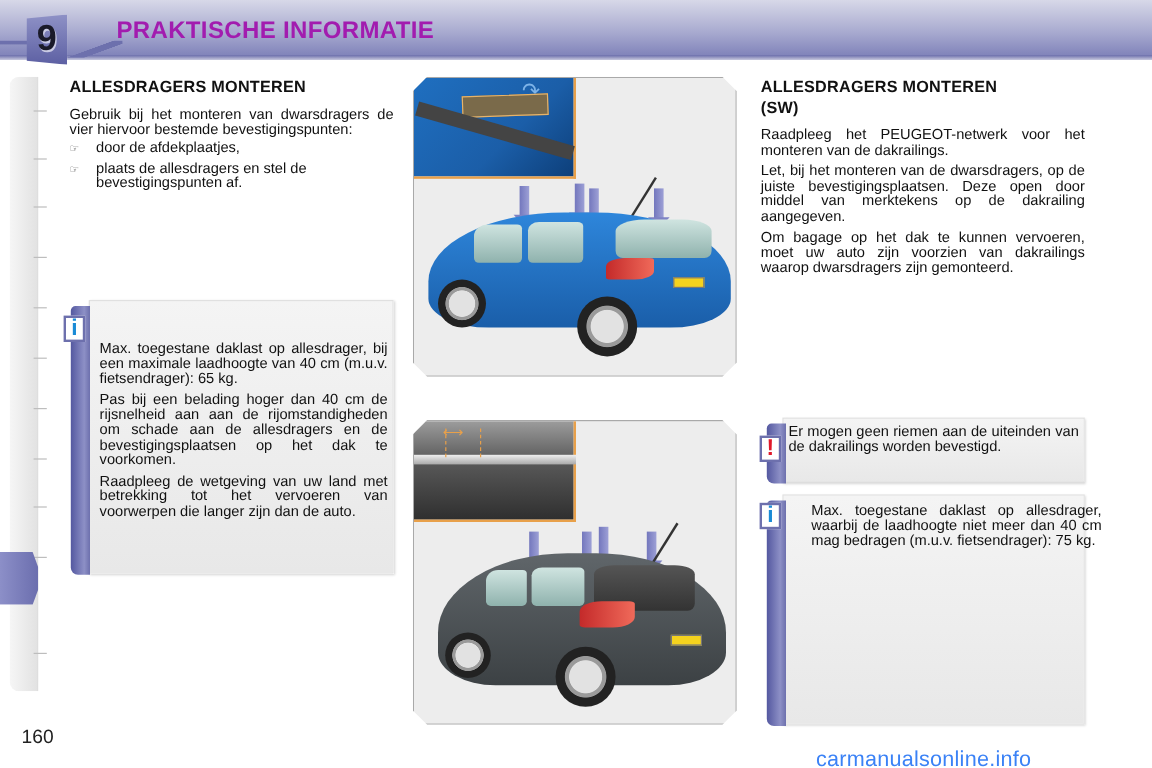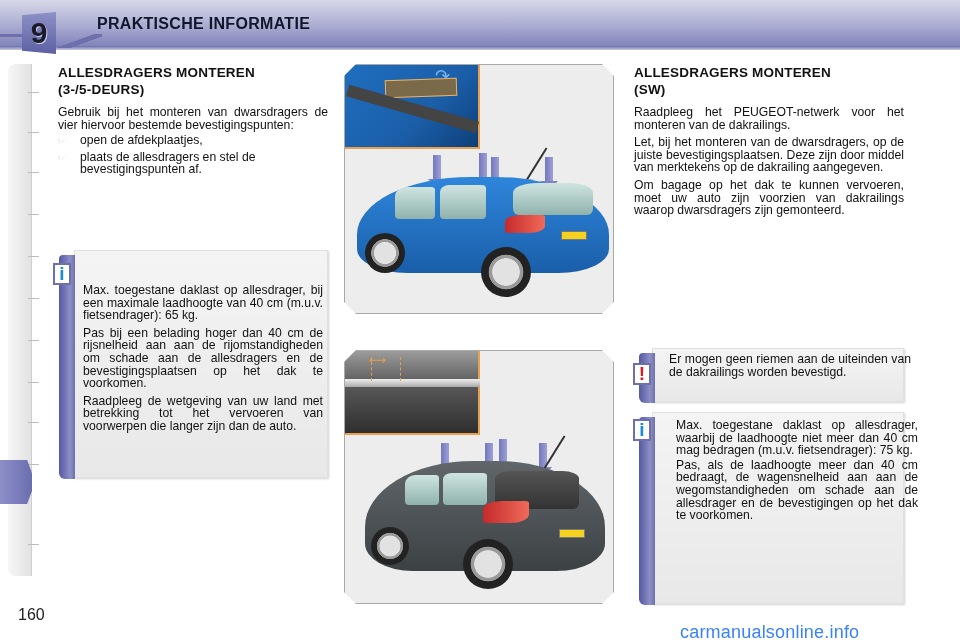--- a/index.html
+++ b/index.html
@@ -27,22 +27,22 @@
   }
   .chapter-num {
     font-family: "Liberation Sans", sans-serif; font-weight: 900; font-size: 30px; color: #1a1a2a;
     text-shadow: 1px 1px 0 #c9cae4;
   }
   .chapter-slope {
     position: absolute; left: 56px; top: 34px; width: 46px; height: 14px;
     background: linear-gradient(160deg, transparent 45%, #6d70ad 46%, #6d70ad 62%, transparent 63%);
   }
   .header-title {
-    position: absolute; left: 97px; top: 15px; font-size: 16px; font-weight: 900;
-    letter-spacing: 0.3px; color: #0f172a;
+    position: absolute; left: 97px; top: 15px; font-size: 20px; font-weight: 900;
+    letter-spacing: 0.3px; color: #a21caf;
   }
 
   
   .side-strip {
     position: absolute; left: 8px; top: 64px; width: 24px; height: 512px;
     background: linear-gradient(90deg, #f6f6f6, #e2e2e2);
     border-radius: 8px 0 0 8px;
     border-right: 1px solid #cfcfcf;
   }
   .side-tick { position: absolute; left: 20px; width: 11px; height: 1px; background: #bdbdbd; }
@@ -140,26 +140,25 @@
   <div class="side-tick" style="top:318px"></div>
   <div class="side-tick" style="top:358px"></div>
   <div class="side-tick" style="top:400px"></div>
   <div class="side-tick" style="top:480px"></div>
 </div>
 <div class="side-active"></div>
 
 <div class="col-left">
   <div class="section-title">
     <div>ALLESDRAGERS MONTEREN</div>
-    <div>(3-/5-DEURS)</div>
   </div>
   <p class="para" style="margin-top:8px">Gebruik bij het monteren van dwarsdragers de vier hiervoor bestemde bevestigingspunten:</p>
   <div class="bullet">
     <span class="bullet-icon">☞</span>
-    <span>open de afdekplaatjes,</span>
+    <span>door de afdekplaatjes,</span>
   </div>
   <div class="bullet">
     <span class="bullet-icon">☞</span>
     <span>plaats de allesdragers en stel de bevestigingspunten af.</span>
   </div>
 </div>
 
 <div class="box" style="left:74px; top:250px; width:254px; height:228px;">
   <div class="box-bar" style="left:-16px;"></div>
   <div class="box-icon info" style="left:-22px; top:12px;">i</div>
@@ -211,35 +210,34 @@
   <div class="wheel" style="left:26px; top:176px; width:38px; height:38px;"></div>
   <div class="wheel" style="left:118px; top:188px; width:50px; height:50px;"></div>
 </div>
 
 <div class="col-right">
   <div class="section-title">
     <div>ALLESDRAGERS MONTEREN</div>
     <div>(SW)</div>
   </div>
   <p class="para" style="margin-top:8px">Raadpleeg het PEUGEOT-netwerk voor het monteren van de dakrailings.</p>
-  <p class="para">Let, bij het monteren van de dwarsdragers, op de juiste bevestigingsplaatsen. Deze zijn door middel van merktekens op de dakrailing aangegeven.</p>
+  <p class="para">Let, bij het monteren van de dwarsdragers, op de juiste bevestigingsplaatsen. Deze open door middel van merktekens op de dakrailing aangegeven.</p>
   <p class="para">Om bagage op het dak te kunnen vervoeren, moet uw auto zijn voorzien van dakrailings waarop dwarsdragers zijn gemonteerd.</p>
 </div>
 
 <div class="box" style="left:652px; top:348px; width:252px; height:54px;">
   <div class="box-bar"></div>
   <div class="box-icon warn" style="left:-20px; top:14px;">!</div>
-  <div class="box-text" style="left:16px; top:4px; width:242px;">
+  <div class="box-text" style="left:4px; top:4px; width:242px;">
     <p class="para" style="margin-top:0">Er mogen geen riemen aan de uiteinden van de dakrailings worden bevestigd.</p>
   </div>
 </div>
 
 <div class="box" style="left:652px; top:412px; width:252px; height:192px;">
   <div class="box-bar"></div>
   <div class="box-icon info" style="left:-20px; top:6px;">i</div>
   <div class="box-text" style="left:23px; top:4px; width:242px;">
     <p class="para" style="margin-top:2px">Max. toegestane daklast op allesdrager, waarbij de laadhoogte niet meer dan 40 cm mag bedragen (m.u.v. fietsendrager): 75 kg.</p>
-    <p class="para tight">Pas, als de laadhoogte meer dan 40 cm bedraagt, de wagensnelheid aan aan de wegomstandigheden om schade aan de allesdrager en de bevestigingen op het dak te voorkomen.</p>
   </div>
 </div>
 
 <div class="page-number">160</div>
 <div class="watermark">carmanualsonline.info</div>
 
 </body></html>

